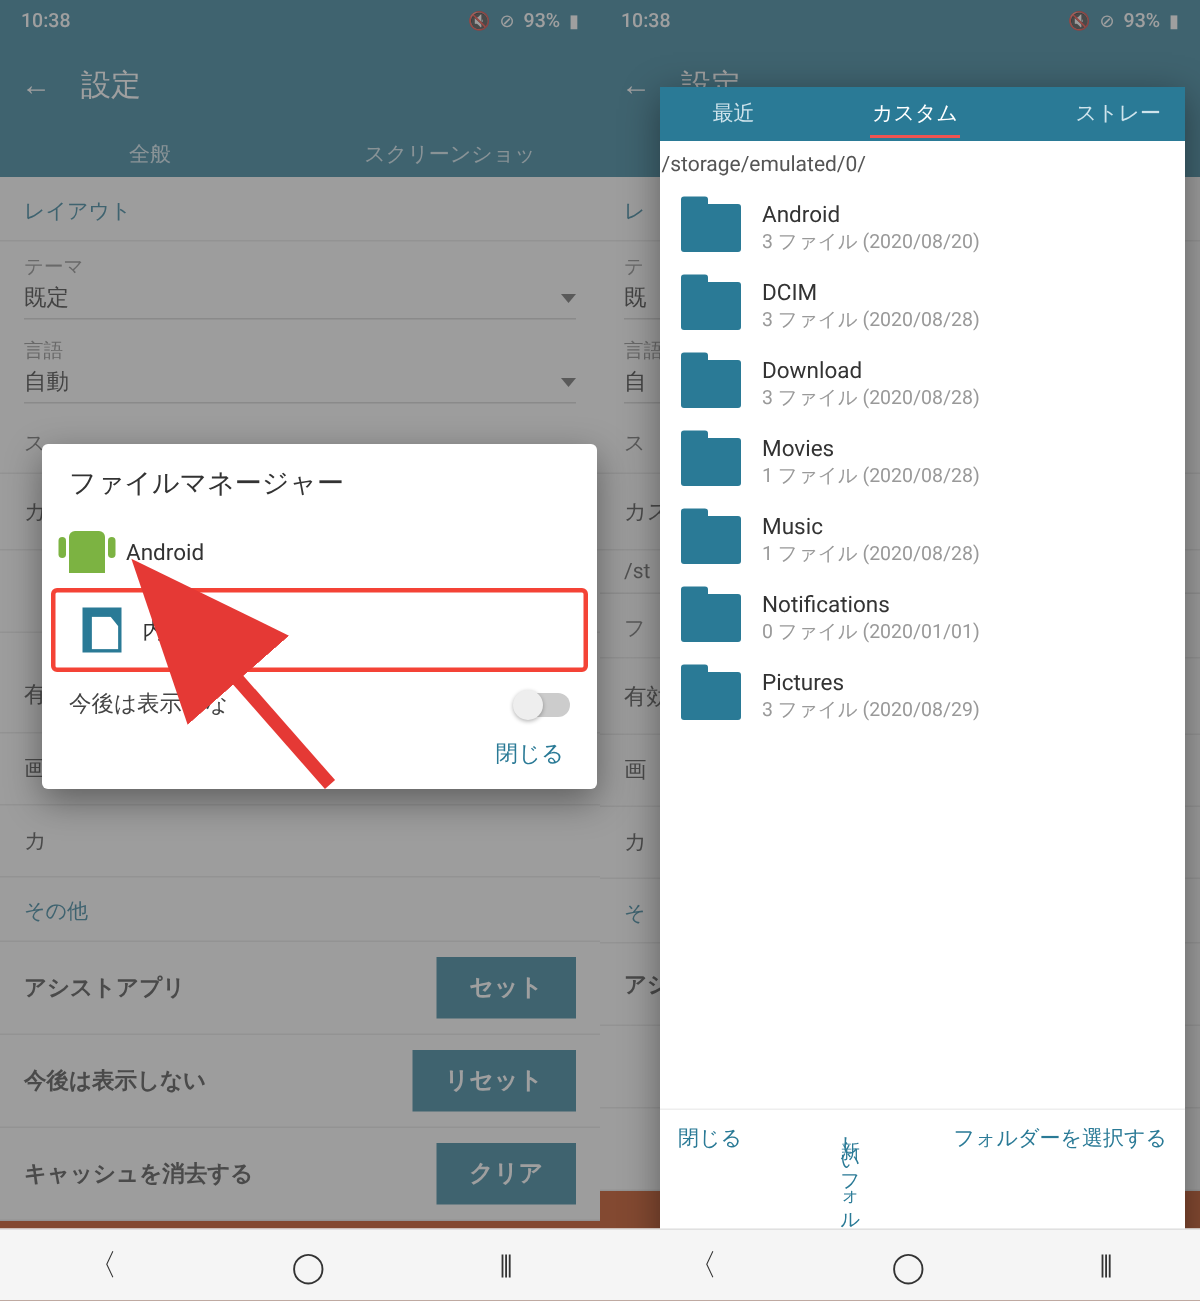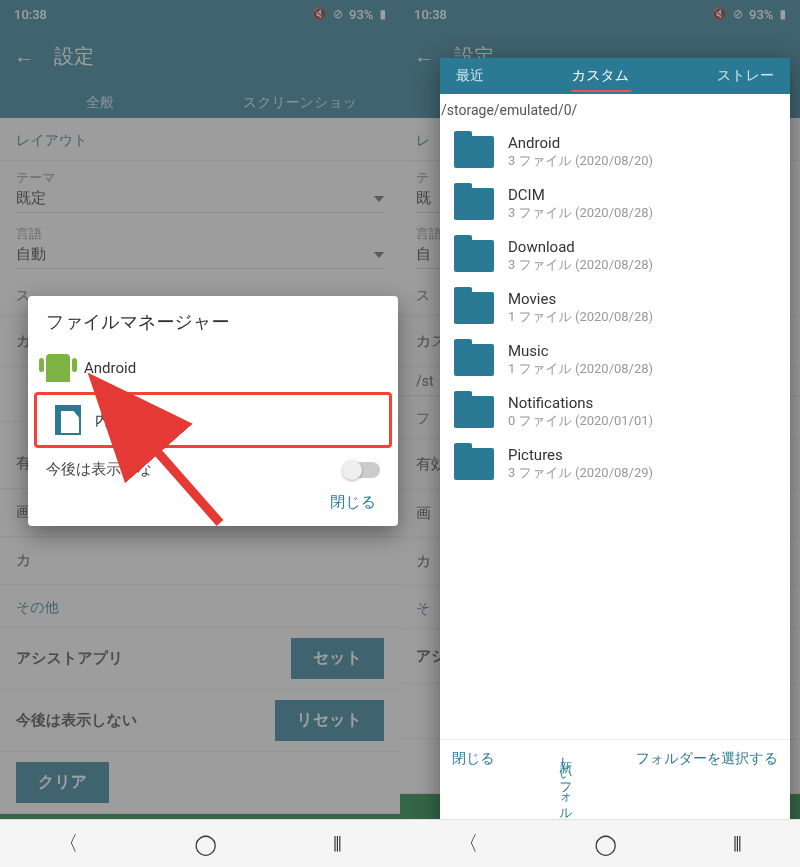--- a/index.html
+++ b/index.html
@@ -4,21 +4,21 @@
 <style>
   * { box-sizing: border-box; margin: 0; padding: 0; }
   body {
     font-family: -apple-system, "Segoe UI", Roboto, sans-serif;
     background: #fff;
     width: 800px;
     height: 867px;
     overflow: hidden;
     display: flex;
   }
-  .screen { width: 400px; height: 867px; position: relative; background: #15803d; }
+  .screen { width: 400px; height: 867px; position: relative; background: #c2410c; }
   .status-bar {
     height: 28px; background: #2a7a96; color: #fff;
     display: flex; justify-content: space-between; align-items: center;
     padding: 0 14px; font-size: 13px; font-weight: 500;
   }
   .status-right { display: flex; gap: 6px; align-items: center; }
   .app-bar {
     height: 56px; background: #2a7a96; color: #fff;
     display: flex; align-items: center; padding: 0 14px;
   }
@@ -141,21 +141,21 @@
     position: absolute; left: 40px; right: 10px; top: 58px; bottom: 30px;
     background: #fff; z-index: 15; box-shadow: 0 6px 24px rgba(0,0,0,0.4);
     display: flex; flex-direction: column;
   }
   .fd-tabs {
     height: 36px; background: #2a7a96; display: flex; align-items: center;
     color: #fff;
   }
   .fd-tab {
     padding: 16px 16px; font-size: 14px; height: 100%;
-    display: flex; align-items: center; position: relative; color: #cfe4ec;
+    display: flex; align-items: center; position: relative; color: #cfe4ec; margin-left: 19px;
   }
   .fd-tab.active { color: #fff; flex: 1; justify-content: center; }
   .fd-tab .underline {
     position: absolute; bottom: 2px; left: 50%; transform: translateX(-50%);
     width: 60px; height: 2px; background: #ef5350;
   }
   .fd-path { padding: 8px 1px; color: #555; font-size: 14px; }
   .fd-list { flex: 1; overflow: hidden; }
   .fd-item {
     display: flex; align-items: center; padding: 8px 14px; gap: 14px;
@@ -250,20 +250,21 @@
     <div class="section-header">その他</div>
     <div class="row-btn">
       <span class="row-text">アシストアプリ</span>
       <div class="btn">セット</div>
     </div>
     <div class="row-btn">
       <span class="row-text">今後は表示しない</span>
       <div class="btn">リセット</div>
     </div>
     <div class="row-btn">
+      <span class="row-text">キャッシュを消去する</span>
       <div class="btn">クリア</div>
     </div>
   </div>
 
   <div class="dim"></div>
 
   <div class="dialog">
     <div class="dialog-title">ファイルマネージャー</div>
     <div class="dialog-item">
       <div class="android-robot"></div>

